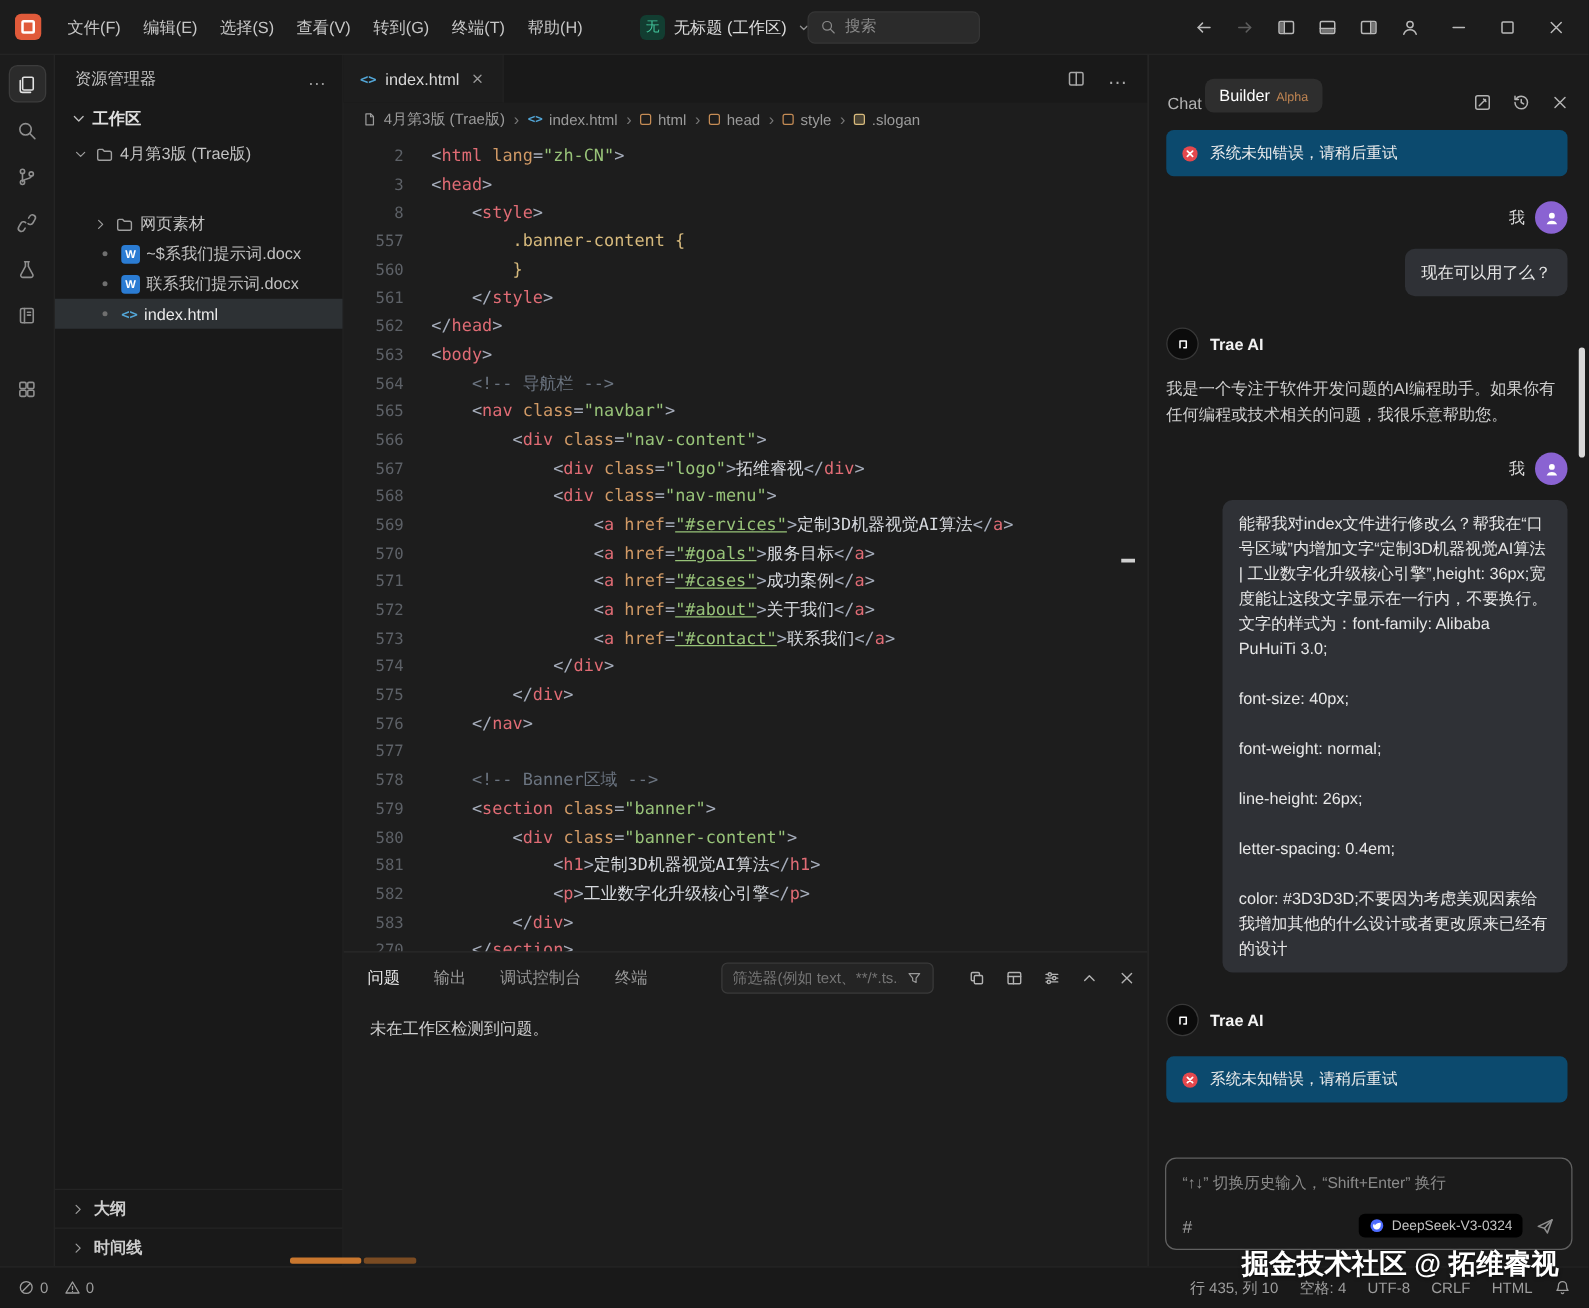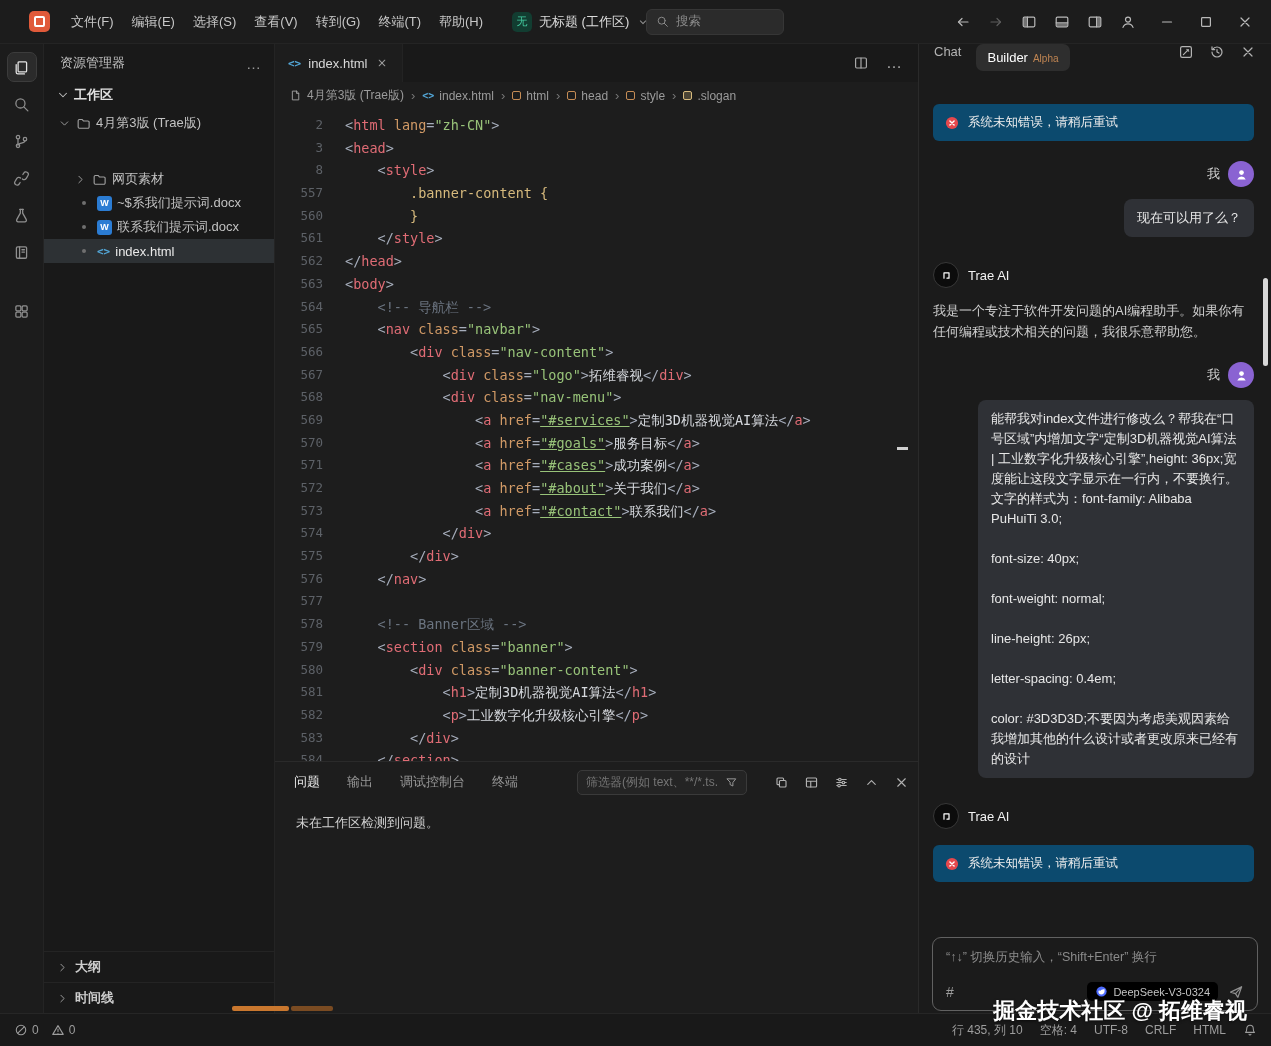--- a/index.html
+++ b/index.html
@@ -2,21 +2,21 @@
 <html><head>
 <meta charset="utf-8">
 <style>
 *{box-sizing:border-box;margin:0;padding:0}
 html,body{width:1271px;height:1046px;background:#191919;font-family:"Liberation Sans","DejaVu Sans",sans-serif;overflow:hidden;color:#ccc}
 .app{position:relative;width:1271px;height:1046px;display:flex;flex-direction:column}
 svg{display:block;width:100%;height:100%}
 .icon{display:inline-flex;flex:none}
 
 
-.titlebar{flex:0 0 44px;display:flex;align-items:center;background:#1c1c1c;border-bottom:1px solid #242424;padding-left:29px;position:relative}
+.titlebar{flex:0 0 44px;display:flex;align-items:center;background:#1c1c1c;border-bottom:1px solid #242424;padding-left:12px;position:relative}
 .app-logo{width:21px;height:21px;border-radius:5px;background:#e05a3a;position:relative;flex:none}
 .app-logo::after{content:"";position:absolute;inset:5px;border:2px solid #fff;border-radius:2px}
 .menu-bar{display:flex;margin-left:12px}
 .menu-item{font-size:13px;color:#c7c7c7;padding:5px 9px;border-radius:5px;cursor:default;white-space:nowrap}
 .ws-chip{position:absolute;left:512px;top:50%;transform:translateY(-50%);display:flex;align-items:center;gap:7px}
 .ws-badge{width:20px;height:20px;border-radius:5px;background:#123d31;color:#43c79d;font-size:11px;display:flex;align-items:center;justify-content:center}
 .ws-title{font-size:13px;color:#dcdcdc;white-space:nowrap}
 .ws-chev{width:14px;height:14px;color:#8f8f8f}
 .tb-search{position:absolute;left:646px;top:50%;transform:translateY(-50%);width:138px;height:26px;background:#2b2b2b;border:1px solid #363636;border-radius:6px;display:flex;align-items:center;gap:7px;padding:0 9px}
 .tb-search .icon{width:13px;height:13px;color:#8a8a8a}
@@ -81,21 +81,21 @@
 .panel-tab.active{color:#e9e9e9}
 .filter-box{width:170px;height:25px;margin-left:32px;border:1px solid #3a3a3a;background:#242424;border-radius:5px;display:flex;align-items:center;padding:0 8px;gap:6px}
 .filter-text{font-size:12px;color:#757575;white-space:nowrap;overflow:hidden;flex:1}
 .filter-box .icon{width:13px;height:13px;color:#9a9a9a}
 .panel-actions{margin-left:auto;display:flex;align-items:center;gap:15px;color:#b2b2b2}
 .panel-actions .icon{width:15px;height:15px}
 .panel-body{padding:12px 21px;font-size:13px;color:#d0d0d0}
 
 
 .chat{flex:0 0 353px;background:#1b1b1b;border-left:1px solid #2a2a2a;display:flex;flex-direction:column;min-height:0;position:relative}
-.chat-head{flex:0 0 46px;display:flex;align-items:flex-start;padding:0 15px;gap:15px}
+.chat-head{flex:0 0 46px;display:flex;align-items:flex-end;padding:0 15px;gap:3px}
 .chat-tab{font-size:13px;color:#b3b3b3}
 .builder-pill{display:flex;align-items:baseline;gap:5px;background:#2e2e2e;border-radius:7px;padding:6px 11px}
 .builder-label{font-size:13px;font-weight:400;color:#fff}
 .alpha-badge{font-size:10px;color:#c08552}
 .chat-actions{margin-left:auto;display:flex;align-items:center;gap:15px;color:#b3b3b3}
 .chat-actions .icon{width:16px;height:16px}
 .chat-scroll{flex:1;min-height:0;overflow:hidden;padding:14px 17px 0 14px}
 .chat-error{display:flex;align-items:center;gap:8px;background:#0c4a6e;border-radius:6px;padding:10px 11px;font-size:12.5px;color:#ededed}
 .chat-scroll .chat-error:not(:first-child){margin-top:16px}
 .err-ico{width:16px;height:16px;flex:none;display:inline-flex}
@@ -104,23 +104,23 @@
 .avatar{width:26px;height:26px;border-radius:50%;flex:none;display:flex;align-items:center;justify-content:center}
 .avatar.user{background:#8a63d2}
 .avatar.user svg{width:15px;height:15px}
 .avatar.trae{background:#0c0c0c;border:1px solid #383838}
 .avatar.trae svg{width:13px;height:13px}
 .bubble-row{display:flex;justify-content:flex-end;margin-top:12px}
 .bubble{background:#2f3136;border-radius:8px;padding:9px 13px;font-size:13px;color:#e7e7e7;line-height:20px;max-width:276px}
 .bubble p{margin:0 0 20px}
 .bubble p:last-child{margin-bottom:0}
 .ai-row{display:flex;align-items:center;gap:9px;margin-top:25px}
-.ai-name{font-size:13px;font-weight:400;color:#f2f2f2}
+.ai-name{font-size:13px;font-weight:700;color:#f2f2f2}
 .ai-text{margin-top:12px;font-size:13px;color:#cfcfcf;line-height:21px}
-.chat-input{flex:none;margin:10px 13px 2px;border:1px solid #616161;border-radius:9px;padding:11px 13px 9px;display:flex;flex-direction:column;gap:16px;background:#1b1b1b}
+.chat-input{flex:none;margin:10px 13px 13px;border:1px solid #616161;border-radius:9px;padding:11px 13px 9px;display:flex;flex-direction:column;gap:16px;background:#1b1b1b}
 .ci-placeholder{font-size:12.5px;color:#8b8b8b}
 .ci-bottom{display:flex;align-items:center}
 .ci-hash{font-size:14px;color:#9c9c9c}
 .ci-right{margin-left:auto;display:flex;align-items:center;gap:10px}
 .model-pill{display:flex;align-items:center;gap:5px;background:#000000;border-radius:5px;padding:3px 8px;font-size:11px;color:#c3c3c3;white-space:nowrap}
 .ds-logo{width:13px;height:13px;display:inline-flex}
 .send-ico{width:16px;height:16px;color:#8f8f8f;display:inline-flex}
 .watermark{position:absolute;right:24px;top:996px;z-index:60;font-size:22px;font-weight:700;color:#fff;white-space:nowrap;text-shadow:0 1px 3px rgba(0,0,0,.6)}
 
 
@@ -450,21 +450,21 @@
           <div class="codeline"><span class="gutter">574</span><span class="codetext">            <span class="tok-p">&lt;/</span><span class="tok-tag">div</span><span class="tok-p">&gt;</span></span></div>
           <div class="codeline"><span class="gutter">575</span><span class="codetext">        <span class="tok-p">&lt;/</span><span class="tok-tag">div</span><span class="tok-p">&gt;</span></span></div>
           <div class="codeline"><span class="gutter">576</span><span class="codetext">    <span class="tok-p">&lt;/</span><span class="tok-tag">nav</span><span class="tok-p">&gt;</span></span></div>
           <div class="codeline"><span class="gutter">577</span><span class="codetext"></span></div>
           <div class="codeline"><span class="gutter">578</span><span class="codetext">    <span class="tok-com">&lt;!-- Banner区域 --&gt;</span></span></div>
           <div class="codeline"><span class="gutter">579</span><span class="codetext">    <span class="tok-p">&lt;</span><span class="tok-tag">section</span><span class="tok-p"> </span><span class="tok-attr">class</span><span class="tok-p">=</span><span class="tok-str">"banner"</span><span class="tok-p">&gt;</span></span></div>
           <div class="codeline"><span class="gutter">580</span><span class="codetext">        <span class="tok-p">&lt;</span><span class="tok-tag">div</span><span class="tok-p"> </span><span class="tok-attr">class</span><span class="tok-p">=</span><span class="tok-str">"banner-content"</span><span class="tok-p">&gt;</span></span></div>
           <div class="codeline"><span class="gutter">581</span><span class="codetext">            <span class="tok-p">&lt;</span><span class="tok-tag">h1</span><span class="tok-p">&gt;</span><span class="tok-txt">定制3D机器视觉AI算法</span><span class="tok-p">&lt;/</span><span class="tok-tag">h1</span><span class="tok-p">&gt;</span></span></div>
           <div class="codeline"><span class="gutter">582</span><span class="codetext">            <span class="tok-p">&lt;</span><span class="tok-tag">p</span><span class="tok-p">&gt;</span><span class="tok-txt">工业数字化升级核心引擎</span><span class="tok-p">&lt;/</span><span class="tok-tag">p</span><span class="tok-p">&gt;</span></span></div>
           <div class="codeline"><span class="gutter">583</span><span class="codetext">        <span class="tok-p">&lt;/</span><span class="tok-tag">div</span><span class="tok-p">&gt;</span></span></div>
-          <div class="codeline"><span class="gutter">584</span><span class="codetext">    <span class="tok-p">&lt;/</span><span class="tok-tag">section</span><span class="tok-p">&gt;</span></span></div>
+          <div class="codeline"><span class="gutter">270</span><span class="codetext">    <span class="tok-p">&lt;/</span><span class="tok-tag">section</span><span class="tok-p">&gt;</span></span></div>
         </div>
 
       <div class="panel">
         <div class="panel-head">
           <div style="display:flex;gap:27px">
               <div class="panel-tab active">问题</div>
               <div class="panel-tab">输出</div>
               <div class="panel-tab">调试控制台</div>
               <div class="panel-tab">终端</div>
             </div>

